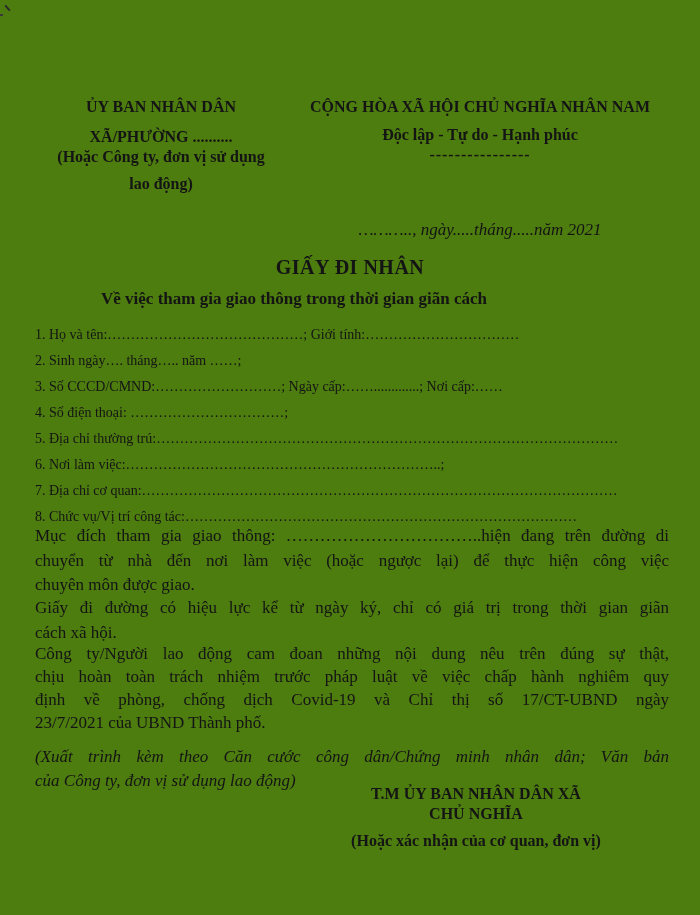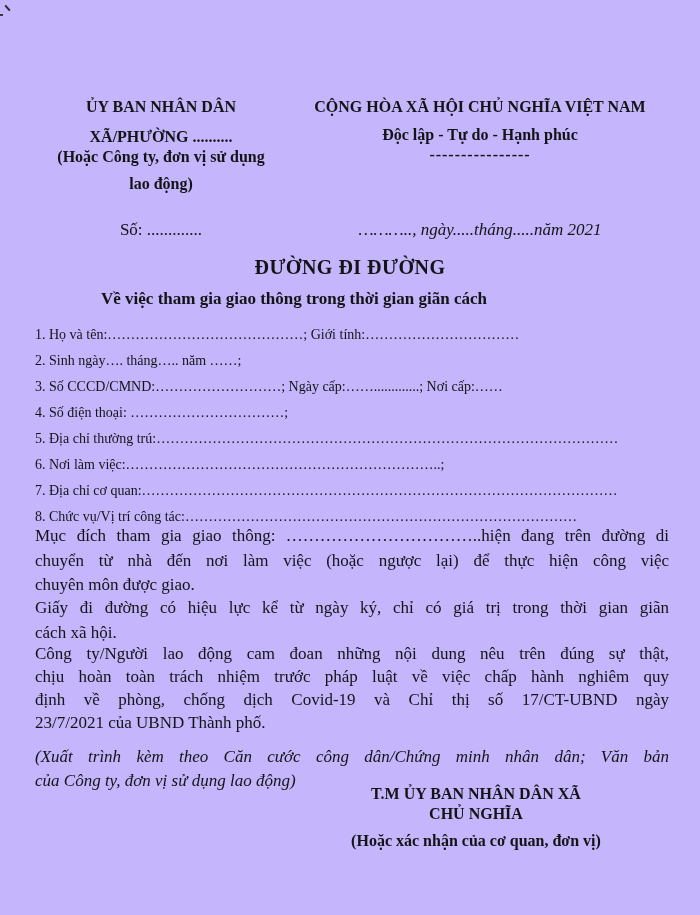--- a/index.html
+++ b/index.html
@@ -1,19 +1,19 @@
 <!DOCTYPE html>
 <html><head>
 <meta charset="utf-8">
 <style>
   html,body{margin:0;padding:0;background:#e9e9e9;}
   .page{
     position:relative;
     width:700px;height:915px;
-    background:#c4b5fd;
+    background:#4d7c0f;
     font-family:"Liberation Serif","DejaVu Serif",serif;
     color:#141414;
     overflow:hidden;
     margin:0 auto;
   }
   .abs{position:absolute;}
   .b{font-weight:bold;}
   .i{font-style:italic;}
   .ctr{text-align:center;}
   .hdr-left{left:35px;width:252px;}
@@ -42,28 +42,27 @@
 
   <div class="abs speck1"></div>
   <div class="abs speck2"></div>
 
   <div class="abs hdr-left ctr b h16" style="top:97px;">ỦY BAN NHÂN DÂN</div>
   <div class="abs hdr-left ctr b h16" style="top:127px;">XÃ/PHƯỜNG ..........</div>
   <div class="abs hdr-left ctr b" style="top:143px;font-size:16px;line-height:27px;">
     <div>(Hoặc Công ty, đơn vị sử dụng</div>
     <div>lao động)</div>
   </div>
-  <div class="abs hdr-left ctr body17" style="top:220px;">Số: .............</div>
 
-  <div class="abs hdr-right ctr b h16" style="top:97px;">CỘNG HÒA XÃ HỘI CHỦ NGHĨA VIỆT NAM</div>
+  <div class="abs hdr-right ctr b h16" style="top:97px;">CỘNG HÒA XÃ HỘI CHỦ NGHĨA NHÂN NAM</div>
   <div class="abs hdr-right ctr b h16" style="top:125px;">Độc lập - Tự do - Hạnh phúc</div>
   <div class="abs hdr-right ctr b divider" style="top:146px;">----------------</div>
   <div class="abs hdr-right ctr i body17" style="top:220px;">……….., ngày.....tháng.....năm 2021</div>
 
-  <div class="abs title ctr b" style="top:256px;">ĐƯỜNG ĐI ĐƯỜNG</div>
+  <div class="abs title ctr b" style="top:256px;">GIẤY ĐI NHÂN</div>
   <div class="abs subtitle ctr b" style="top:289px;">Về việc tham gia giao thông trong thời gian giãn cách</div>
 
   <div class="abs fields" style="top:322px;">
     <div>1. Họ và tên:……………………………………; Giới tính:……………………………</div>
     <div>2. Sinh ngày…. tháng….. năm ……;</div>
     <div>3. Số CCCD/CMND:………………………; Ngày cấp:…….............; Nơi cấp:……</div>
     <div>4. Số điện thoại: ……………………………;</div>
     <div>5. Địa chỉ thường trú:………………………………………………………………………………………</div>
     <div>6. Nơi làm việc:…………………………………………………………..;</div>
     <div>7. Địa chỉ cơ quan:…………………………………………………………………………………………</div>

